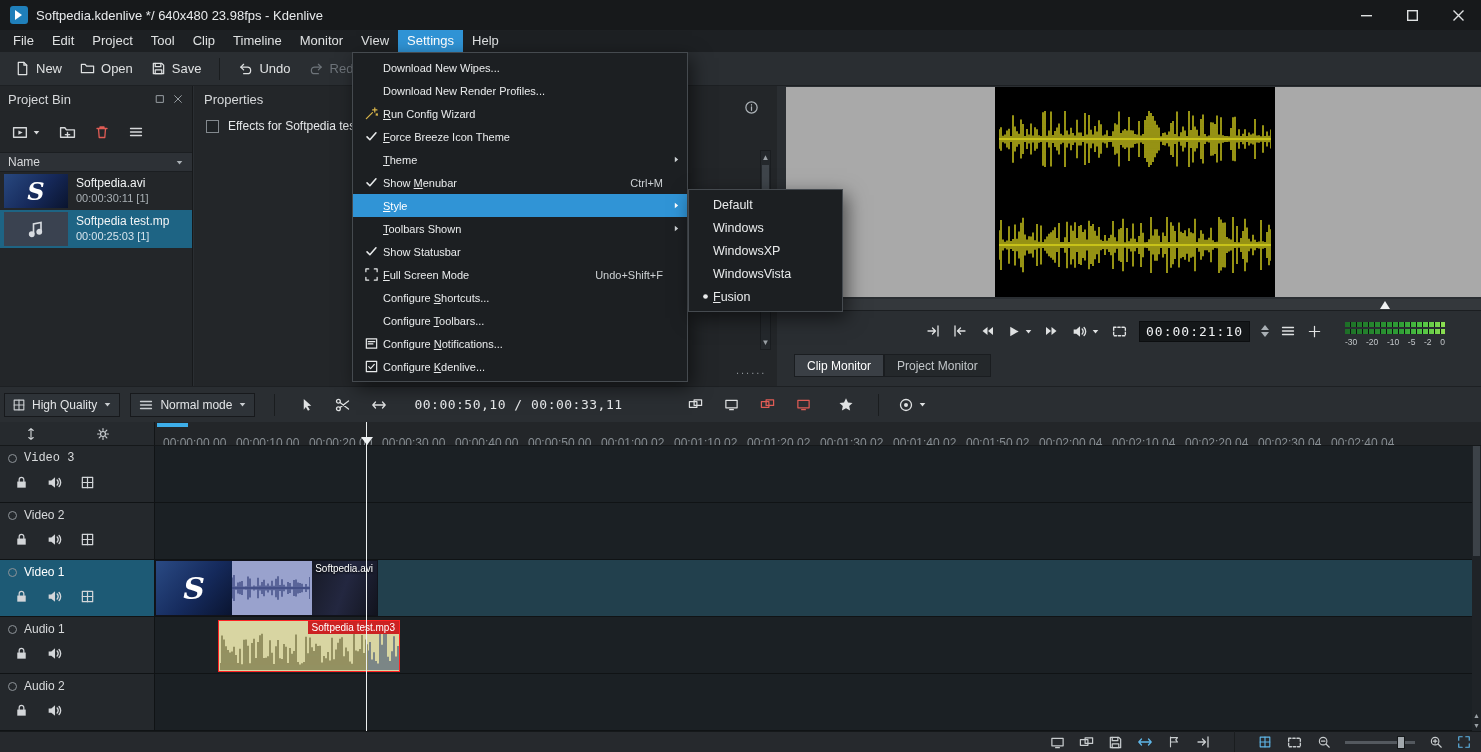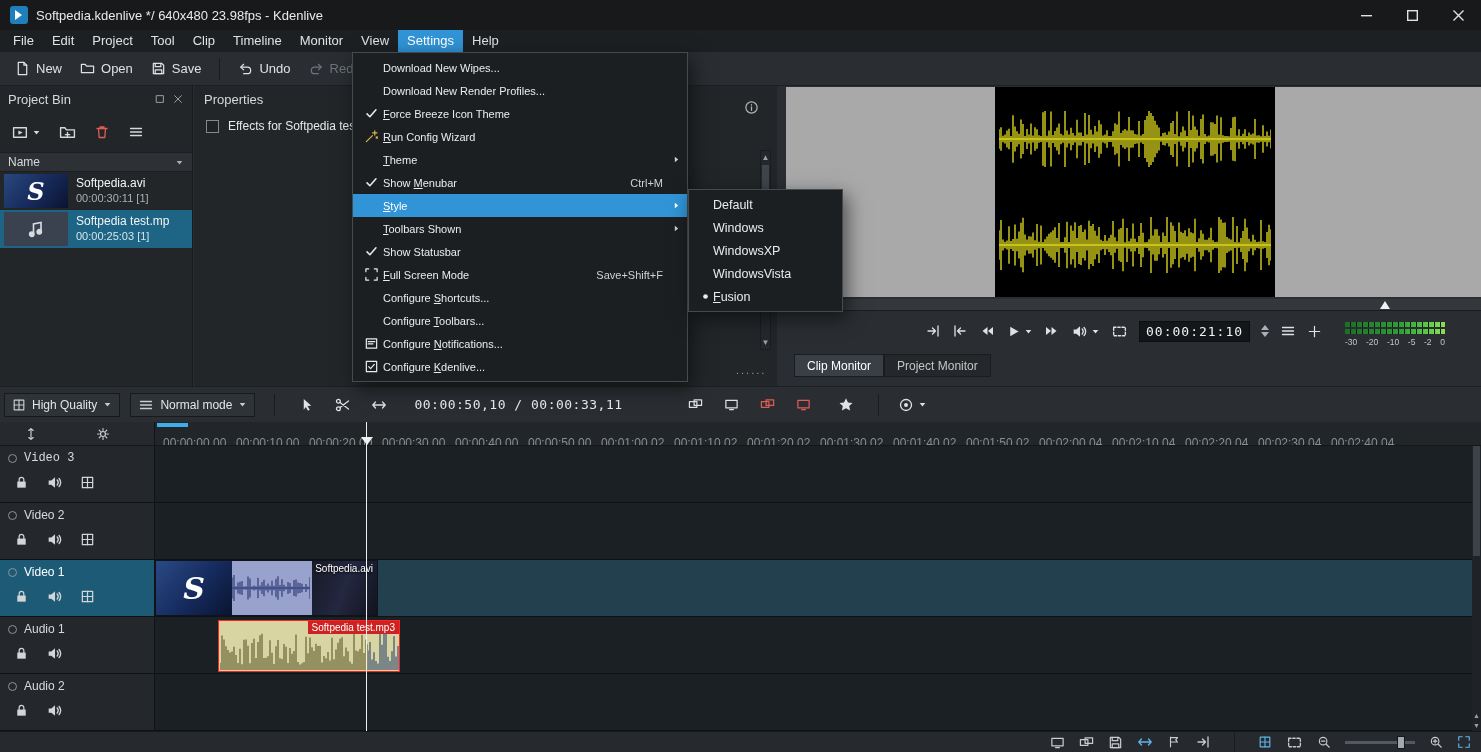--- a/index.html
+++ b/index.html
@@ -816,41 +816,41 @@
       <span class="mi-sc"></span>
       <span class="mi-ar"></span>
     </div>
     <div class="mitem">
       <span class="mi-ic"></span>
       <span class="mi-lb">Download New Render Profiles...</span>
       <span class="mi-sc"></span>
       <span class="mi-ar"></span>
     </div>
     <div class="mitem">
+      <span class="mi-ic gold">
+        <svg width="15" height="15" viewBox="0 0 16 16" fill="none" stroke="currentColor" stroke-width="1.3" stroke-linecap="round" stroke-linejoin="round">
+          <path d="M2.5 13.5L9 7"></path>
+          <path d="M11.5 2v4.5M9.2 4.2h4.6M13 8.5l1.3 1.3M14.3 8.5 13 9.8"></path>
+        </svg>
+      </span>
+      <span class="mi-lb"><u>R</u>un Config Wizard</span>
+      <span class="mi-sc"></span>
+      <span class="mi-ar"></span>
+    </div>
+    <div class="mitem">
       <span class="mi-ic">
         <svg width="13" height="13" viewBox="0 0 16 16" fill="none" stroke="currentColor" stroke-width="1.9" stroke-linecap="round" stroke-linejoin="round">
           <path d="M2.5 8.5L6 12l7.5-8.5"></path>
         </svg>
       </span>
       <span class="mi-lb"><u>F</u>orce Breeze Icon Theme</span>
       <span class="mi-sc"></span>
       <span class="mi-ar"></span>
     </div>
     <div class="mitem">
-      <span class="mi-ic gold">
-        <svg width="15" height="15" viewBox="0 0 16 16" fill="none" stroke="currentColor" stroke-width="1.3" stroke-linecap="round" stroke-linejoin="round">
-          <path d="M2.5 13.5L9 7"></path>
-          <path d="M11.5 2v4.5M9.2 4.2h4.6M13 8.5l1.3 1.3M14.3 8.5 13 9.8"></path>
-        </svg>
-      </span>
-      <span class="mi-lb"><u>R</u>un Config Wizard</span>
-      <span class="mi-sc"></span>
-      <span class="mi-ar"></span>
-    </div>
-    <div class="mitem">
       <span class="mi-ic"></span>
       <span class="mi-lb"><u>T</u>heme</span>
       <span class="mi-sc"></span>
       <span class="mi-ar">
         <svg width="9" height="9" viewBox="0 0 16 16" fill="currentColor">
           <path d="M5 3l6 5-6 5z"></path>
         </svg>
       </span>
     </div>
     <div class="mitem">
@@ -893,21 +893,21 @@
       <span class="mi-sc"></span>
       <span class="mi-ar"></span>
     </div>
     <div class="mitem">
       <span class="mi-ic">
         <svg width="15" height="15" viewBox="0 0 16 16" fill="none" stroke="currentColor" stroke-width="1.3" stroke-linecap="round" stroke-linejoin="round">
           <path d="M2 5V2h3M11 2h3v3M14 11v3h-3M5 14H2v-3"></path>
         </svg>
       </span>
       <span class="mi-lb"><u>F</u>ull Screen Mode</span>
-      <span class="mi-sc">Save+Shift+F</span>
+      <span class="mi-sc">Undo+Shift+F</span>
       <span class="mi-ar"></span>
     </div>
     <div class="mitem">
       <span class="mi-ic"></span>
       <span class="mi-lb">Configure <u>S</u>hortcuts...</span>
       <span class="mi-sc"></span>
       <span class="mi-ar"></span>
     </div>
     <div class="mitem">
       <span class="mi-ic"></span>

